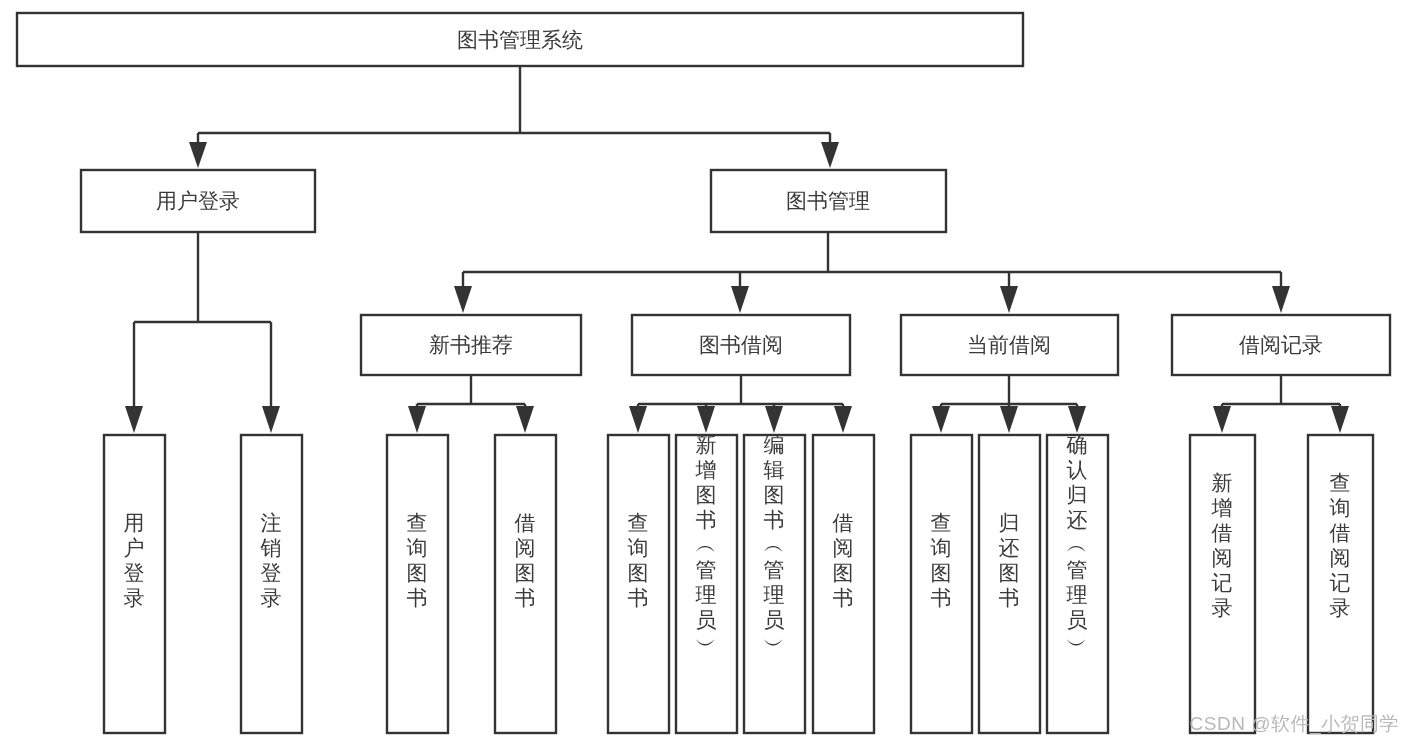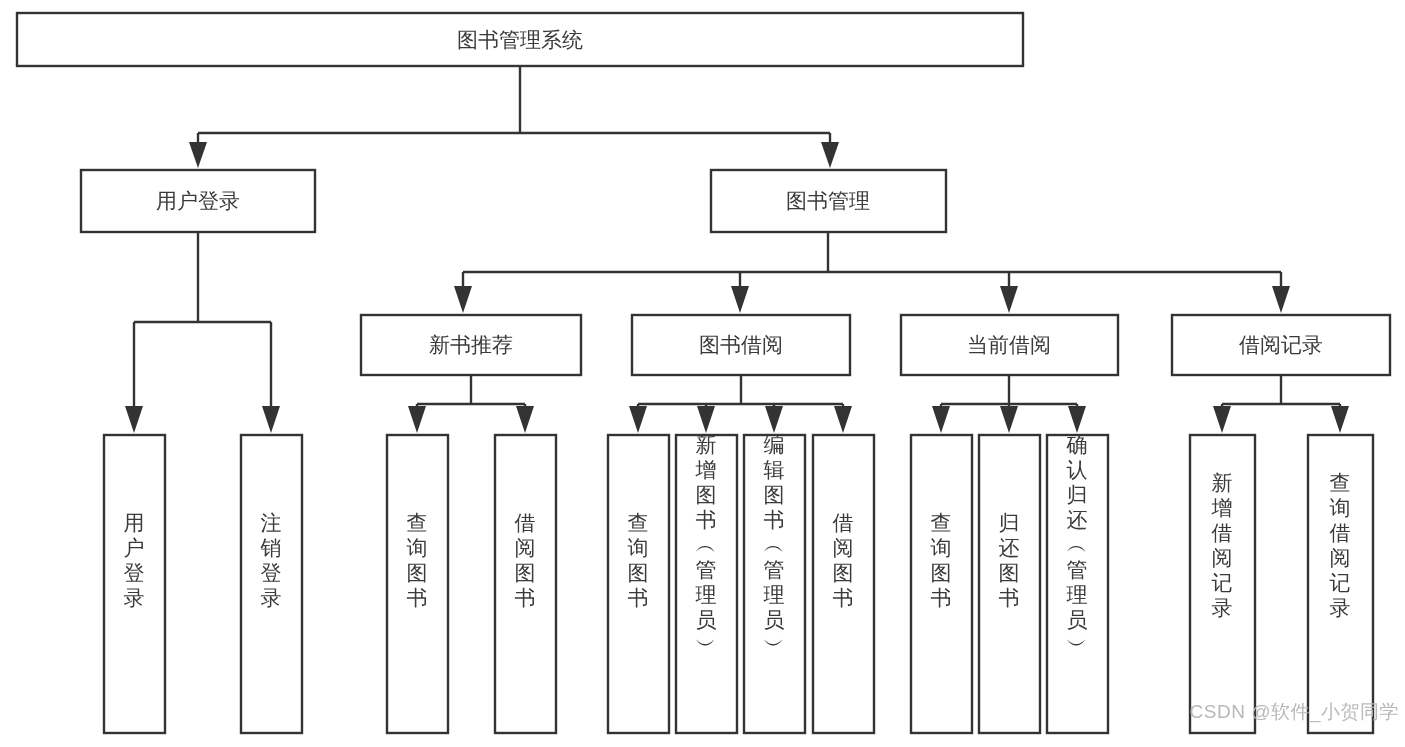--- a/index.html
+++ b/index.html
@@ -51,21 +51,21 @@
   }
   .node-label-vert {
     fill: #3a3a3a;
     font-family: "Liberation Sans", "DejaVu Sans", sans-serif;
     font-size: 21px;
     text-anchor: middle;
   }
   .watermark {
     position: absolute;
     right: 6px;
-    bottom: 22px;
+    bottom: 10px;
     font-family: "Liberation Sans", "DejaVu Sans", sans-serif;
     font-size: 19px;
     color: #b8b8b8;
     letter-spacing: 0.5px;
     white-space: nowrap;
     user-select: none;
     margin-top: 40px;
   }
 </style>
 </head>

